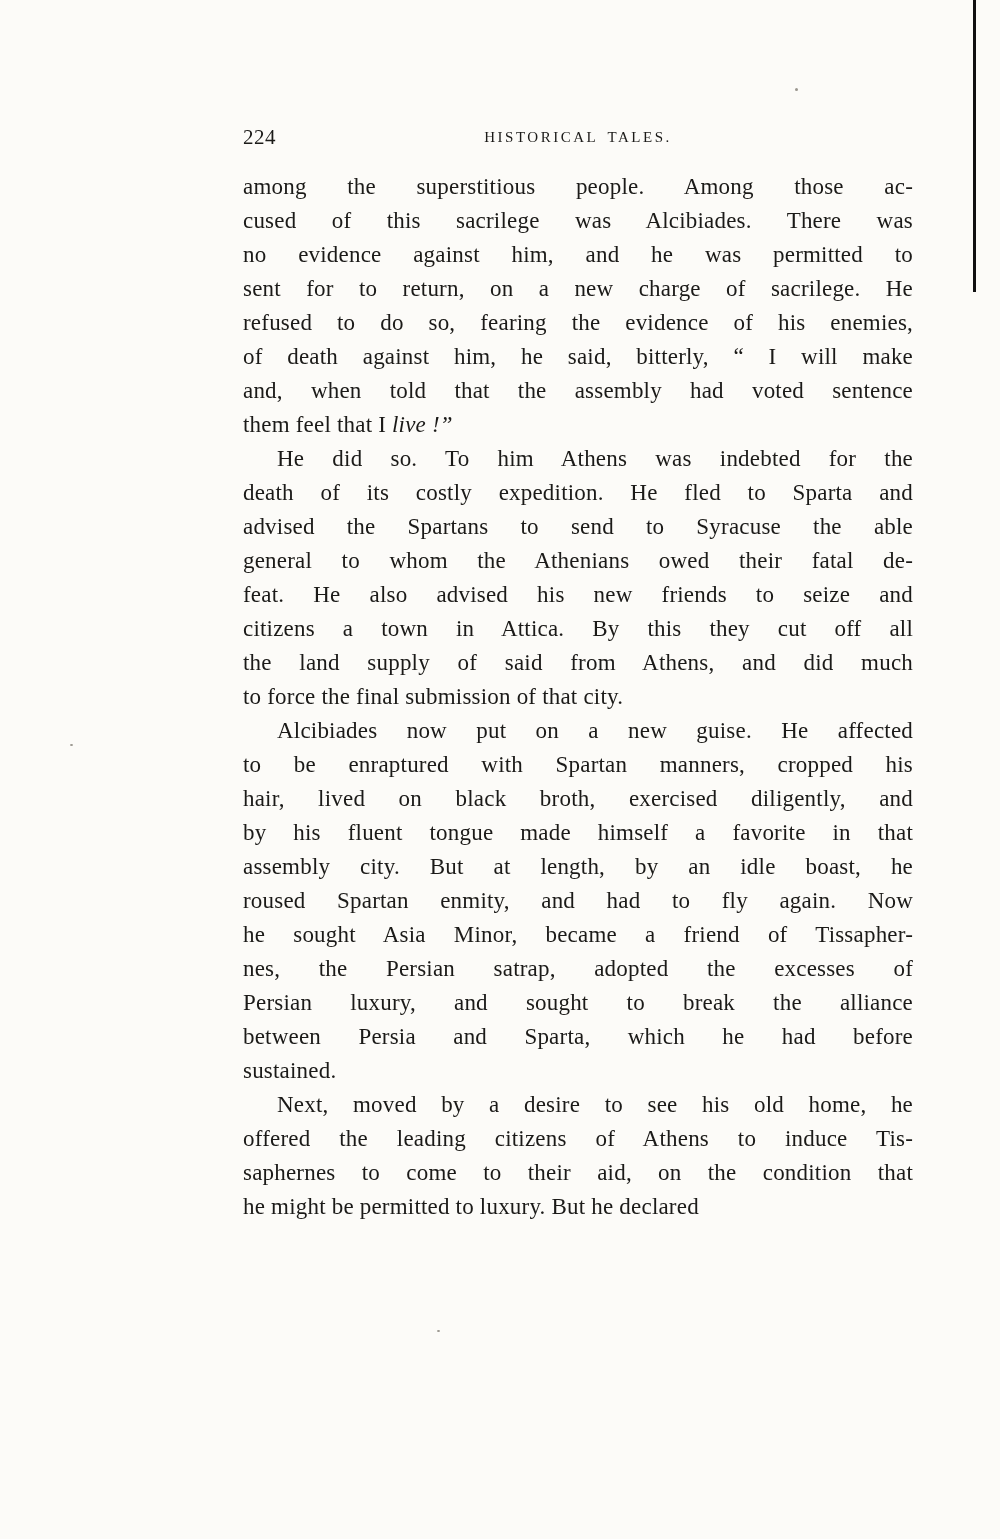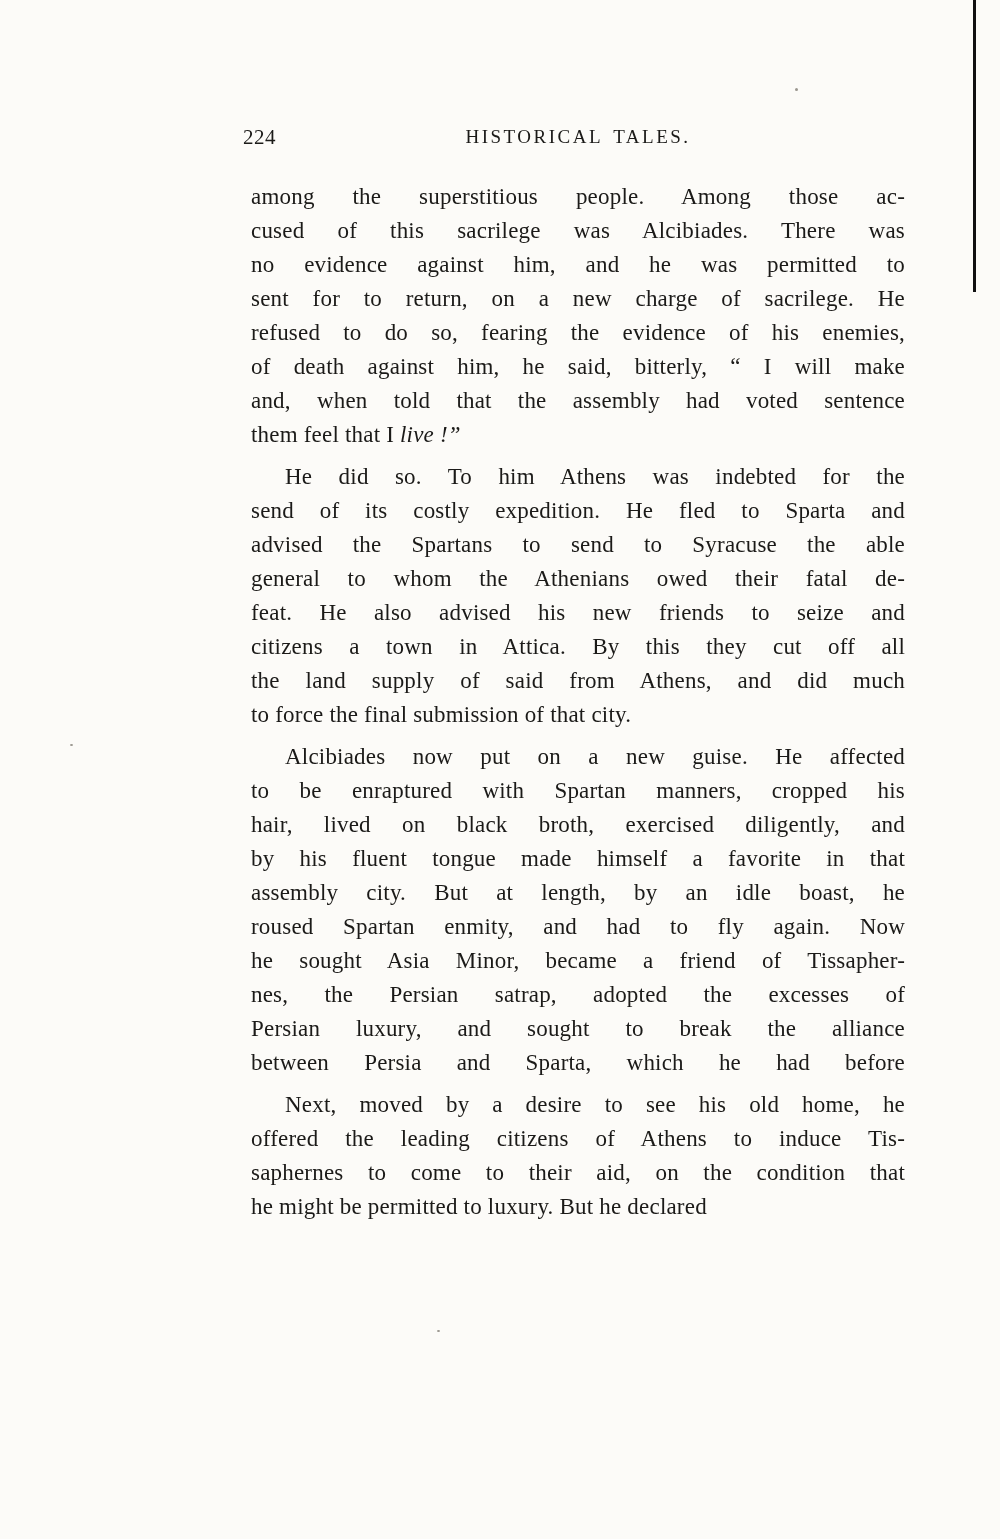--- a/index.html
+++ b/index.html
@@ -25,47 +25,47 @@
   }
   .content {
     position: absolute;
     left: 243px;
     top: 120px;
     width: 670px;
   }
   .header-row {
     position: relative;
     height: 34px;
-    margin-bottom: 26px;
+    margin-bottom: 16px;
   }
   .page-number {
     position: absolute;
     left: 0;
     top: 0;
     font-size: 21px;
     letter-spacing: 0.5px;
     line-height: 34px;
   }
   .running-header {
     position: absolute;
     left: 0;
     right: 0;
     top: 0;
     text-align: center;
-    font-size: 19px;
+    font-size: 15px;
     letter-spacing: 2.5px;
     line-height: 34px;
     word-spacing: 4px;
   }
   .text-body {
     font-size: 23px;
     letter-spacing: 0.2px;
   }
   .paragraph {
-    margin: 8px;
+    margin: 0;
   }
   .line {
     line-height: 34px;
     height: 34px;
     text-align: justify;
     text-align-last: justify;
     white-space: nowrap;
   }
   .line.last {
     text-align-last: left;
@@ -104,39 +104,40 @@
         <div class="line">cused of this sacrilege was Alcibiades. There was</div>
         <div class="line">no evidence against him, and he was permitted to</div>
         <div class="line">sent for to return, on a new charge of sacrilege. He</div>
         <div class="line">refused to do so, fearing the evidence of his enemies,</div>
         <div class="line">of death against him, he said, bitterly, “ I will make</div>
         <div class="line">and, when told that the assembly had voted sentence</div>
         <div class="line last"><span>them feel that I </span><span class="italic">live !”</span></div>
       </div>
       <div class="paragraph">
         <div class="line indent">He did so. To him Athens was indebted for the</div>
-        <div class="line">send of its costly expedition. He fled to Sparta and</div>
+        <div class="line">death of its costly expedition. He fled to Sparta and</div>
         <div class="line">advised the Spartans to send to Syracuse the able</div>
         <div class="line">general to whom the Athenians owed their fatal de-</div>
         <div class="line">feat. He also advised his new friends to seize and</div>
         <div class="line">citizens a town in Attica. By this they cut off all</div>
         <div class="line">the land supply of said from Athens, and did much</div>
         <div class="line last">to force the final submission of that city.</div>
       </div>
       <div class="paragraph">
         <div class="line indent">Alcibiades now put on a new guise. He affected</div>
         <div class="line">to be enraptured with Spartan manners, cropped his</div>
         <div class="line">hair, lived on black broth, exercised diligently, and</div>
         <div class="line">by his fluent tongue made himself a favorite in that</div>
         <div class="line">assembly city. But at length, by an idle boast, he</div>
         <div class="line">roused Spartan enmity, and had to fly again. Now</div>
         <div class="line">he sought Asia Minor, became a friend of Tissapher-</div>
         <div class="line">nes, the Persian satrap, adopted the excesses of</div>
         <div class="line">Persian luxury, and sought to break the alliance</div>
         <div class="line">between Persia and Sparta, which he had before</div>
+        <div class="line last">sustained.</div>
       </div>
       <div class="paragraph">
         <div class="line indent">Next, moved by a desire to see his old home, he</div>
         <div class="line">offered the leading citizens of Athens to induce Tis-</div>
         <div class="line">saphernes to come to their aid, on the condition that</div>
         <div class="line last">he might be permitted to luxury. But he declared</div>
       </div>
     </div>
 </div>
 

